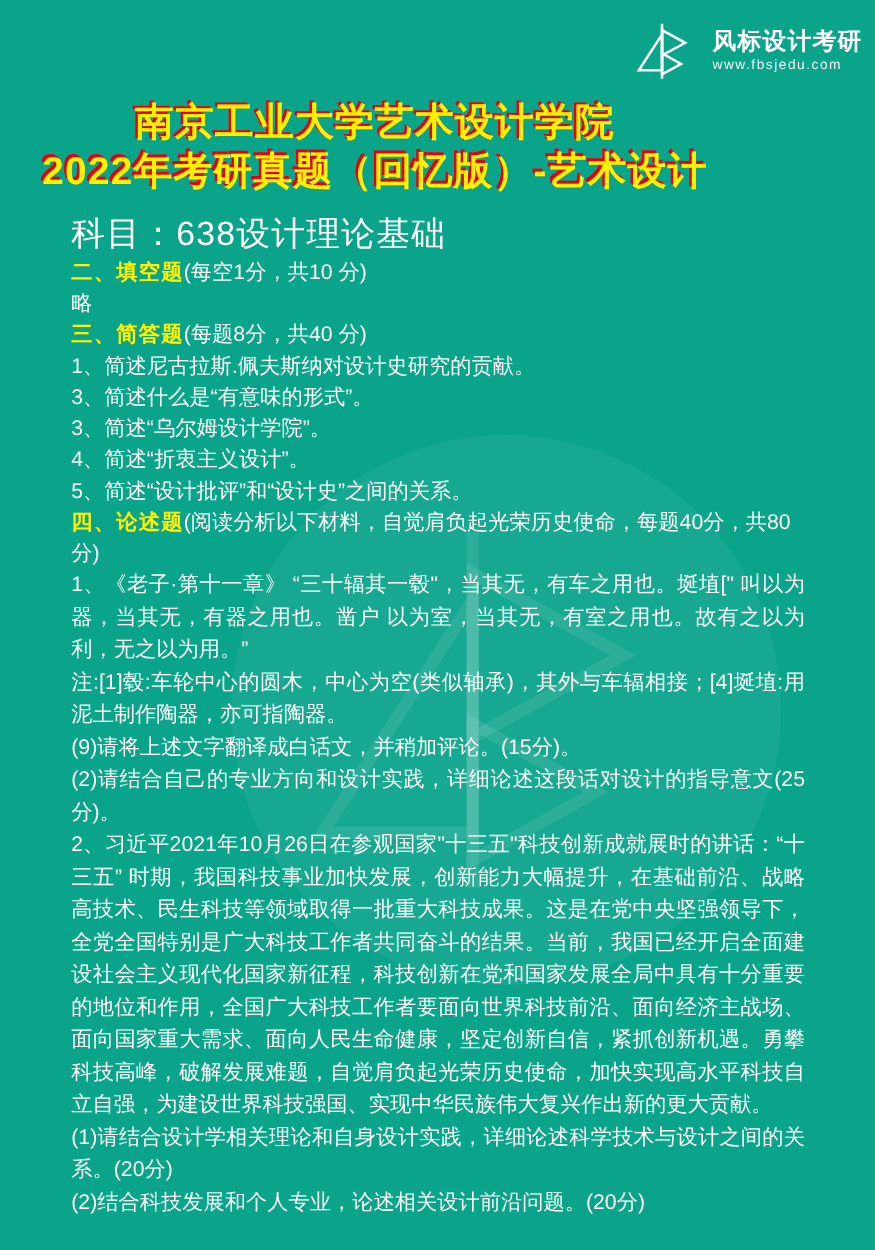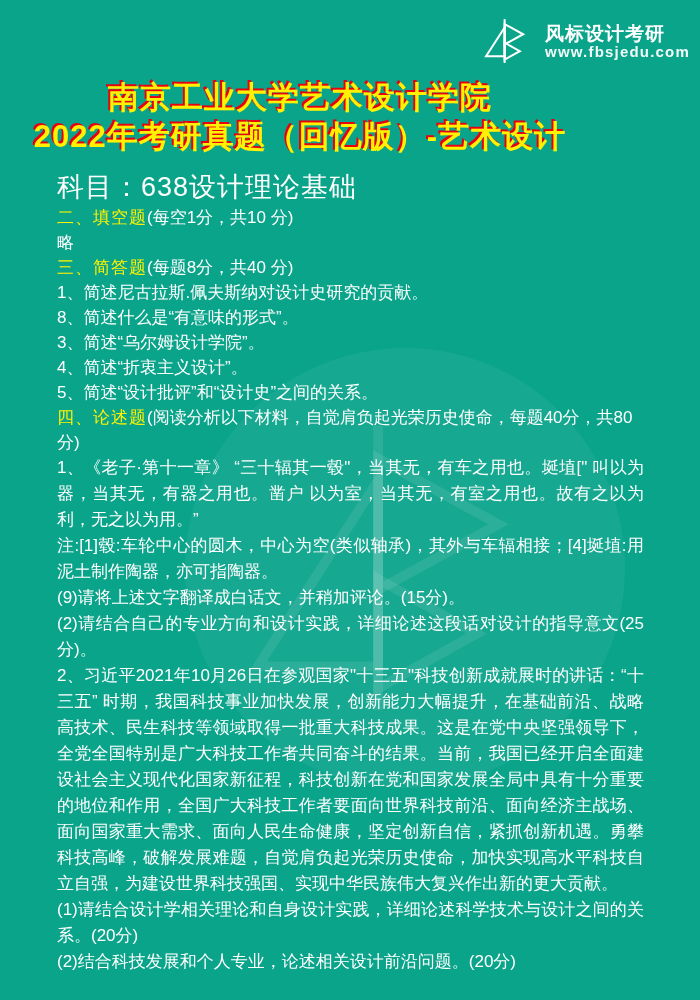--- a/index.html
+++ b/index.html
@@ -13,21 +13,21 @@
   }
 
   
   .brand {
     position:absolute; top:14px; right:10px;
     display:flex; align-items:center; gap:10px;
   }
   .brand-icon { width:54px; height:54px; }
   .brand-icon path { stroke:#ffffff; stroke-width:2.4; fill:none; stroke-linejoin:miter; }
   .brand-name { font-size:19px; font-weight:bold; letter-spacing:1px; line-height:22px; }
-  .brand-url  { font-size:15px; font-weight:bold; letter-spacing:1.2px; line-height:14px; opacity:.95; }
+  .brand-url  { font-size:11px; font-weight:normal; letter-spacing:1.2px; line-height:14px; opacity:.95; }
 
   
   .title {
     position:absolute; top:78px; left:0; width:600px;
     text-align:center;
     font-size:31px; font-weight:bold; letter-spacing:1px;
     line-height:39px;
     color:#fff100;
     text-shadow:-2px -2px 0 #e60012;
   }
@@ -45,21 +45,21 @@
   .watermark-mark path { stroke:rgba(255,255,255,0.09); stroke-width:1.8; fill:none; }
 
   
   .content {
     position:absolute; left:57px; top:172px; width:587px;
   }
   .subject {
     font-size:27px; line-height:30px; margin-bottom:3px; letter-spacing:1px;
   }
   .sec-head { font-size:17px; line-height:25px; }
-  .sec-head .h { color:#fff100; font-weight:normal; letter-spacing:1px; }
+  .sec-head .h { color:#fff100; font-weight:bold; letter-spacing:1px; }
   .sec-head .n { color:#ffffff;text-align:right; }
   .item {
     font-size:17px; line-height:25px;
     text-align:justify; text-justify:inter-ideograph;
   }
   .sec-long .item { line-height:26px; }
 </style>
 </head>
 <body>
 
@@ -100,21 +100,21 @@
         <span class="h">二、填空题</span><span class="n">(每空1分，共10 分)</span>
       </div>
       <div class="item">略</div>
     </div>
 
     <div class="section">
       <div class="sec-head">
         <span class="h">三、简答题</span><span class="n">(每题8分，共40 分)</span>
       </div>
       <div class="item">1、简述尼古拉斯.佩夫斯纳对设计史研究的贡献。</div>
-      <div class="item">8、简述什么是“有意味的形式”。</div>
+      <div class="item">3、简述什么是“有意味的形式”。</div>
       <div class="item">3、简述“乌尔姆设计学院”。</div>
       <div class="item">4、简述“折衷主义设计”。</div>
       <div class="item">5、简述“设计批评”和“设计史”之间的关系。</div>
     </div>
 
     <div class="section sec-long">
       <div class="sec-head">
         <span class="h">四、论述题</span><span class="n">(阅读分析以下材料，自觉肩负起光荣历史使命，每题40分，共80分)</span>
       </div>
       <div class="item">1、《老子·第十一章》 “三十辐其一毂"，当其无，有车之用也。埏埴[" 叫以为器，当其无，有器之用也。凿户 以为室，当其无，有室之用也。故有之以为利，无之以为用。”</div>

